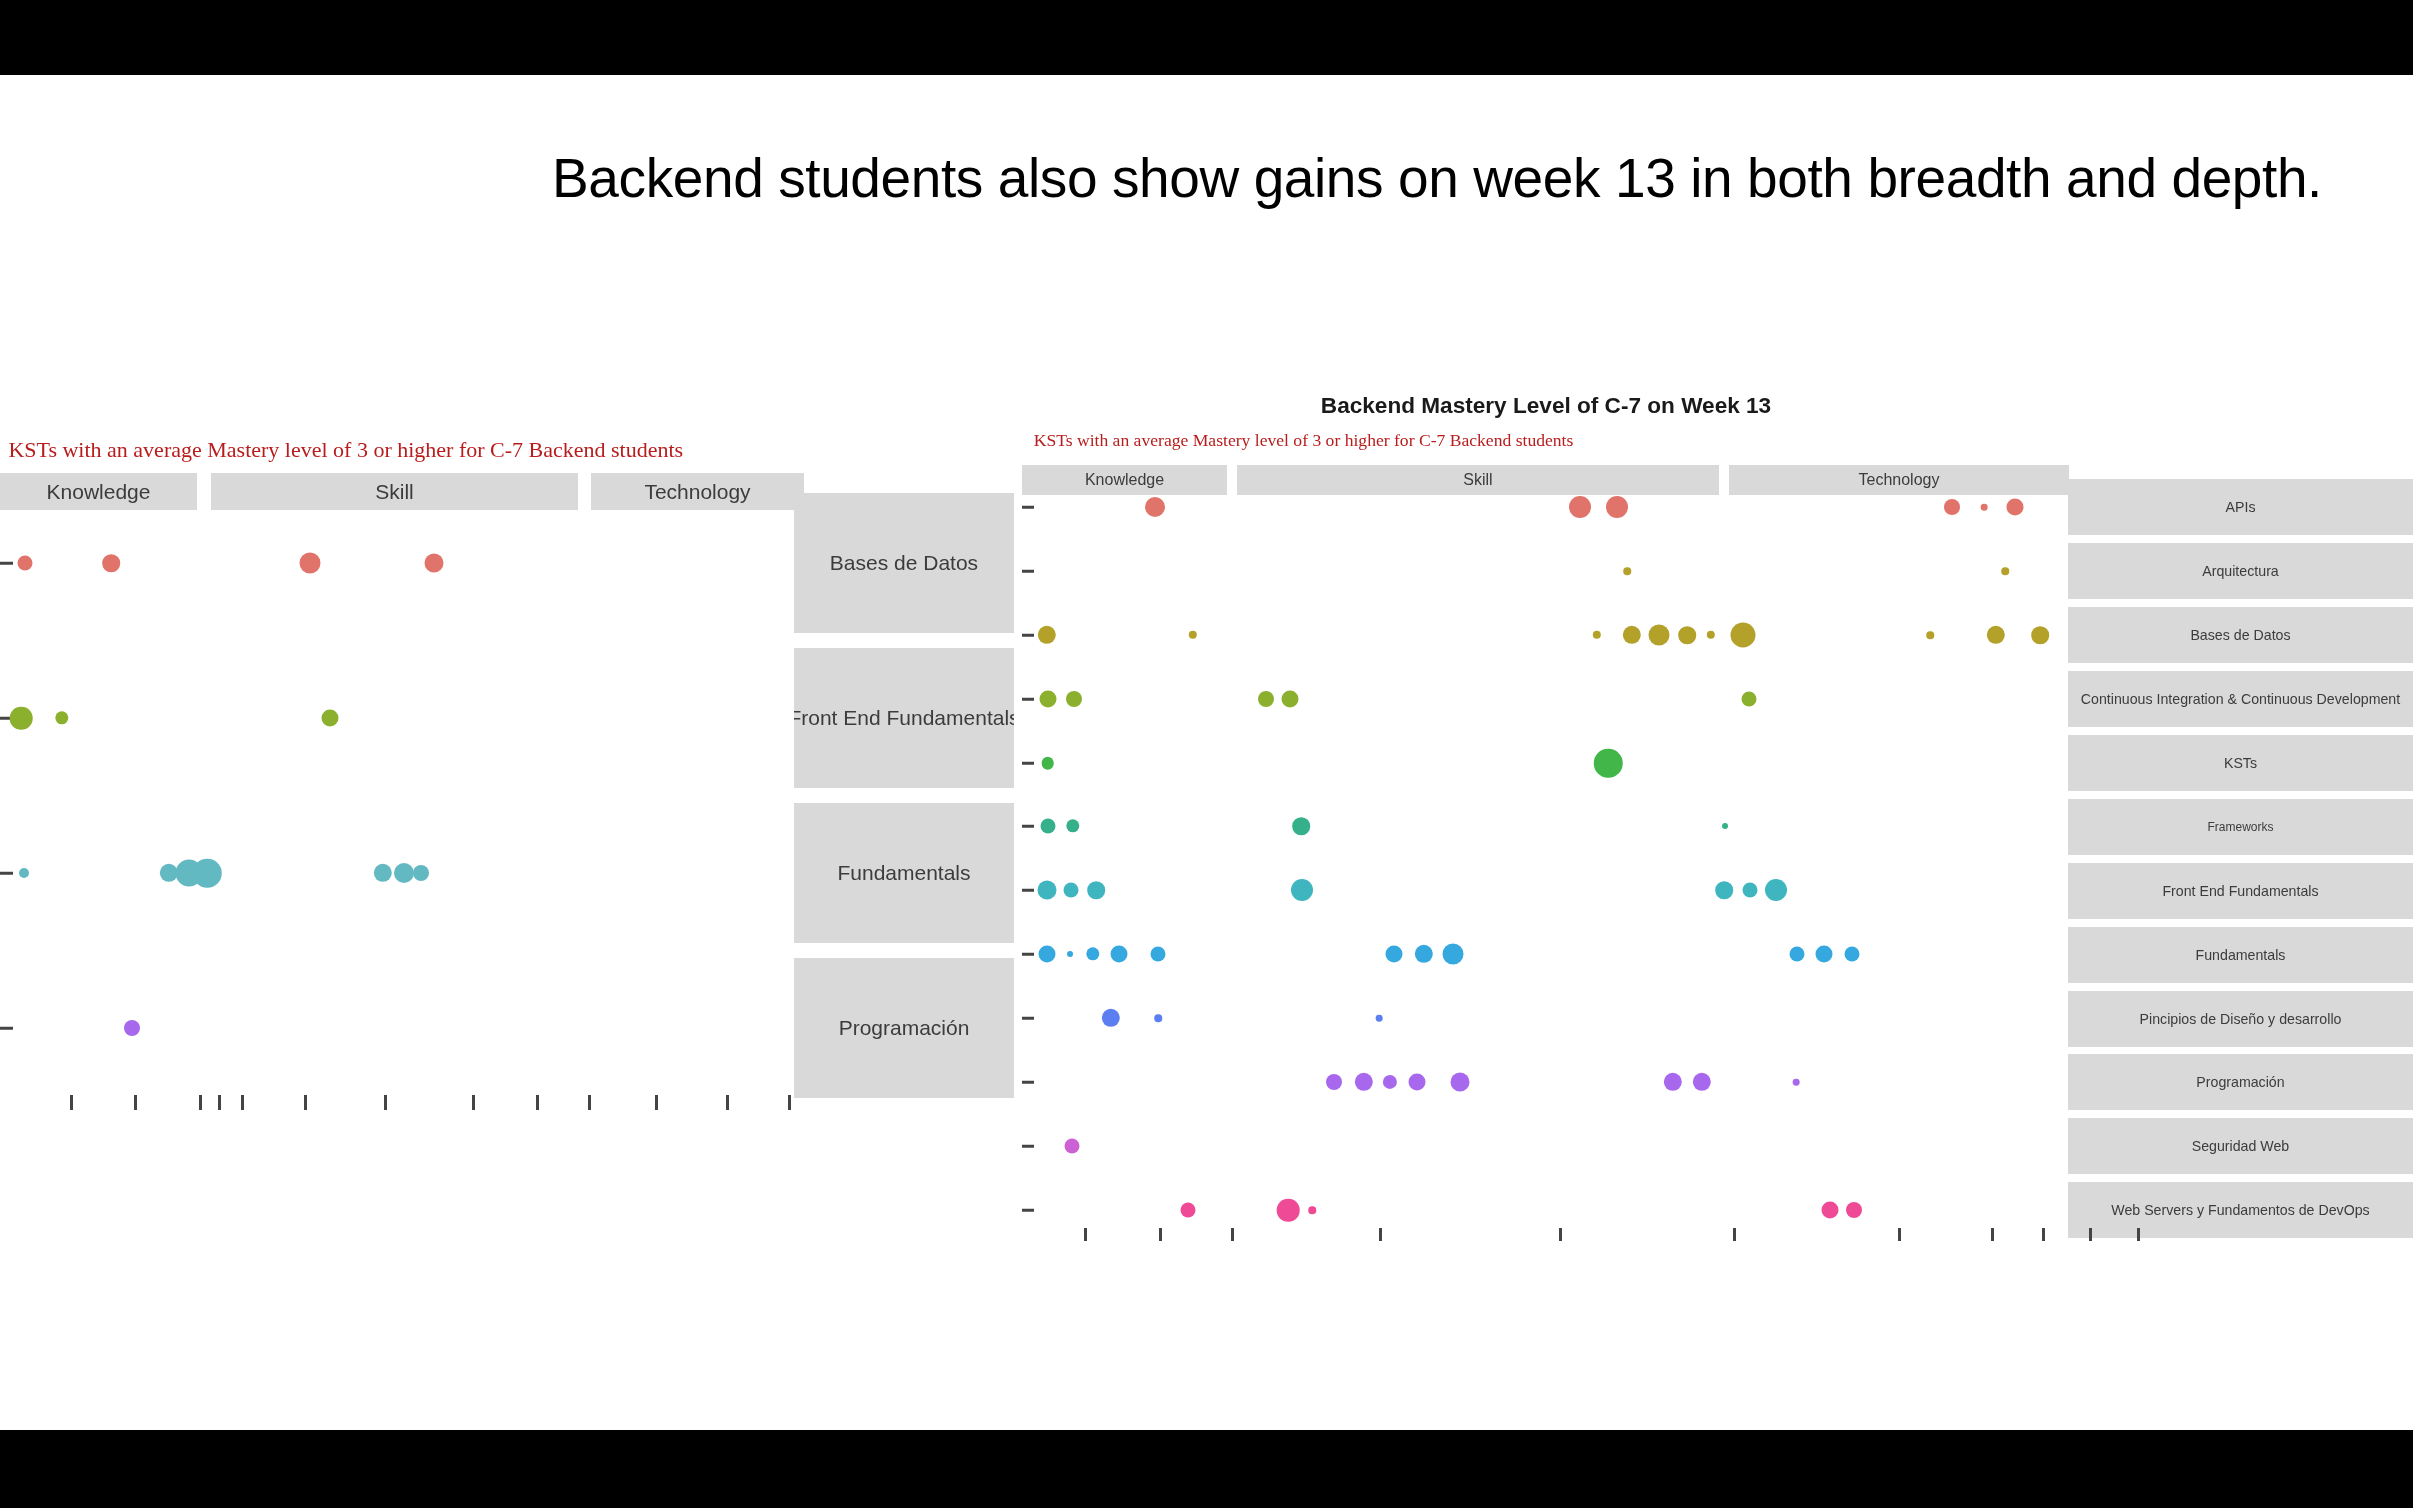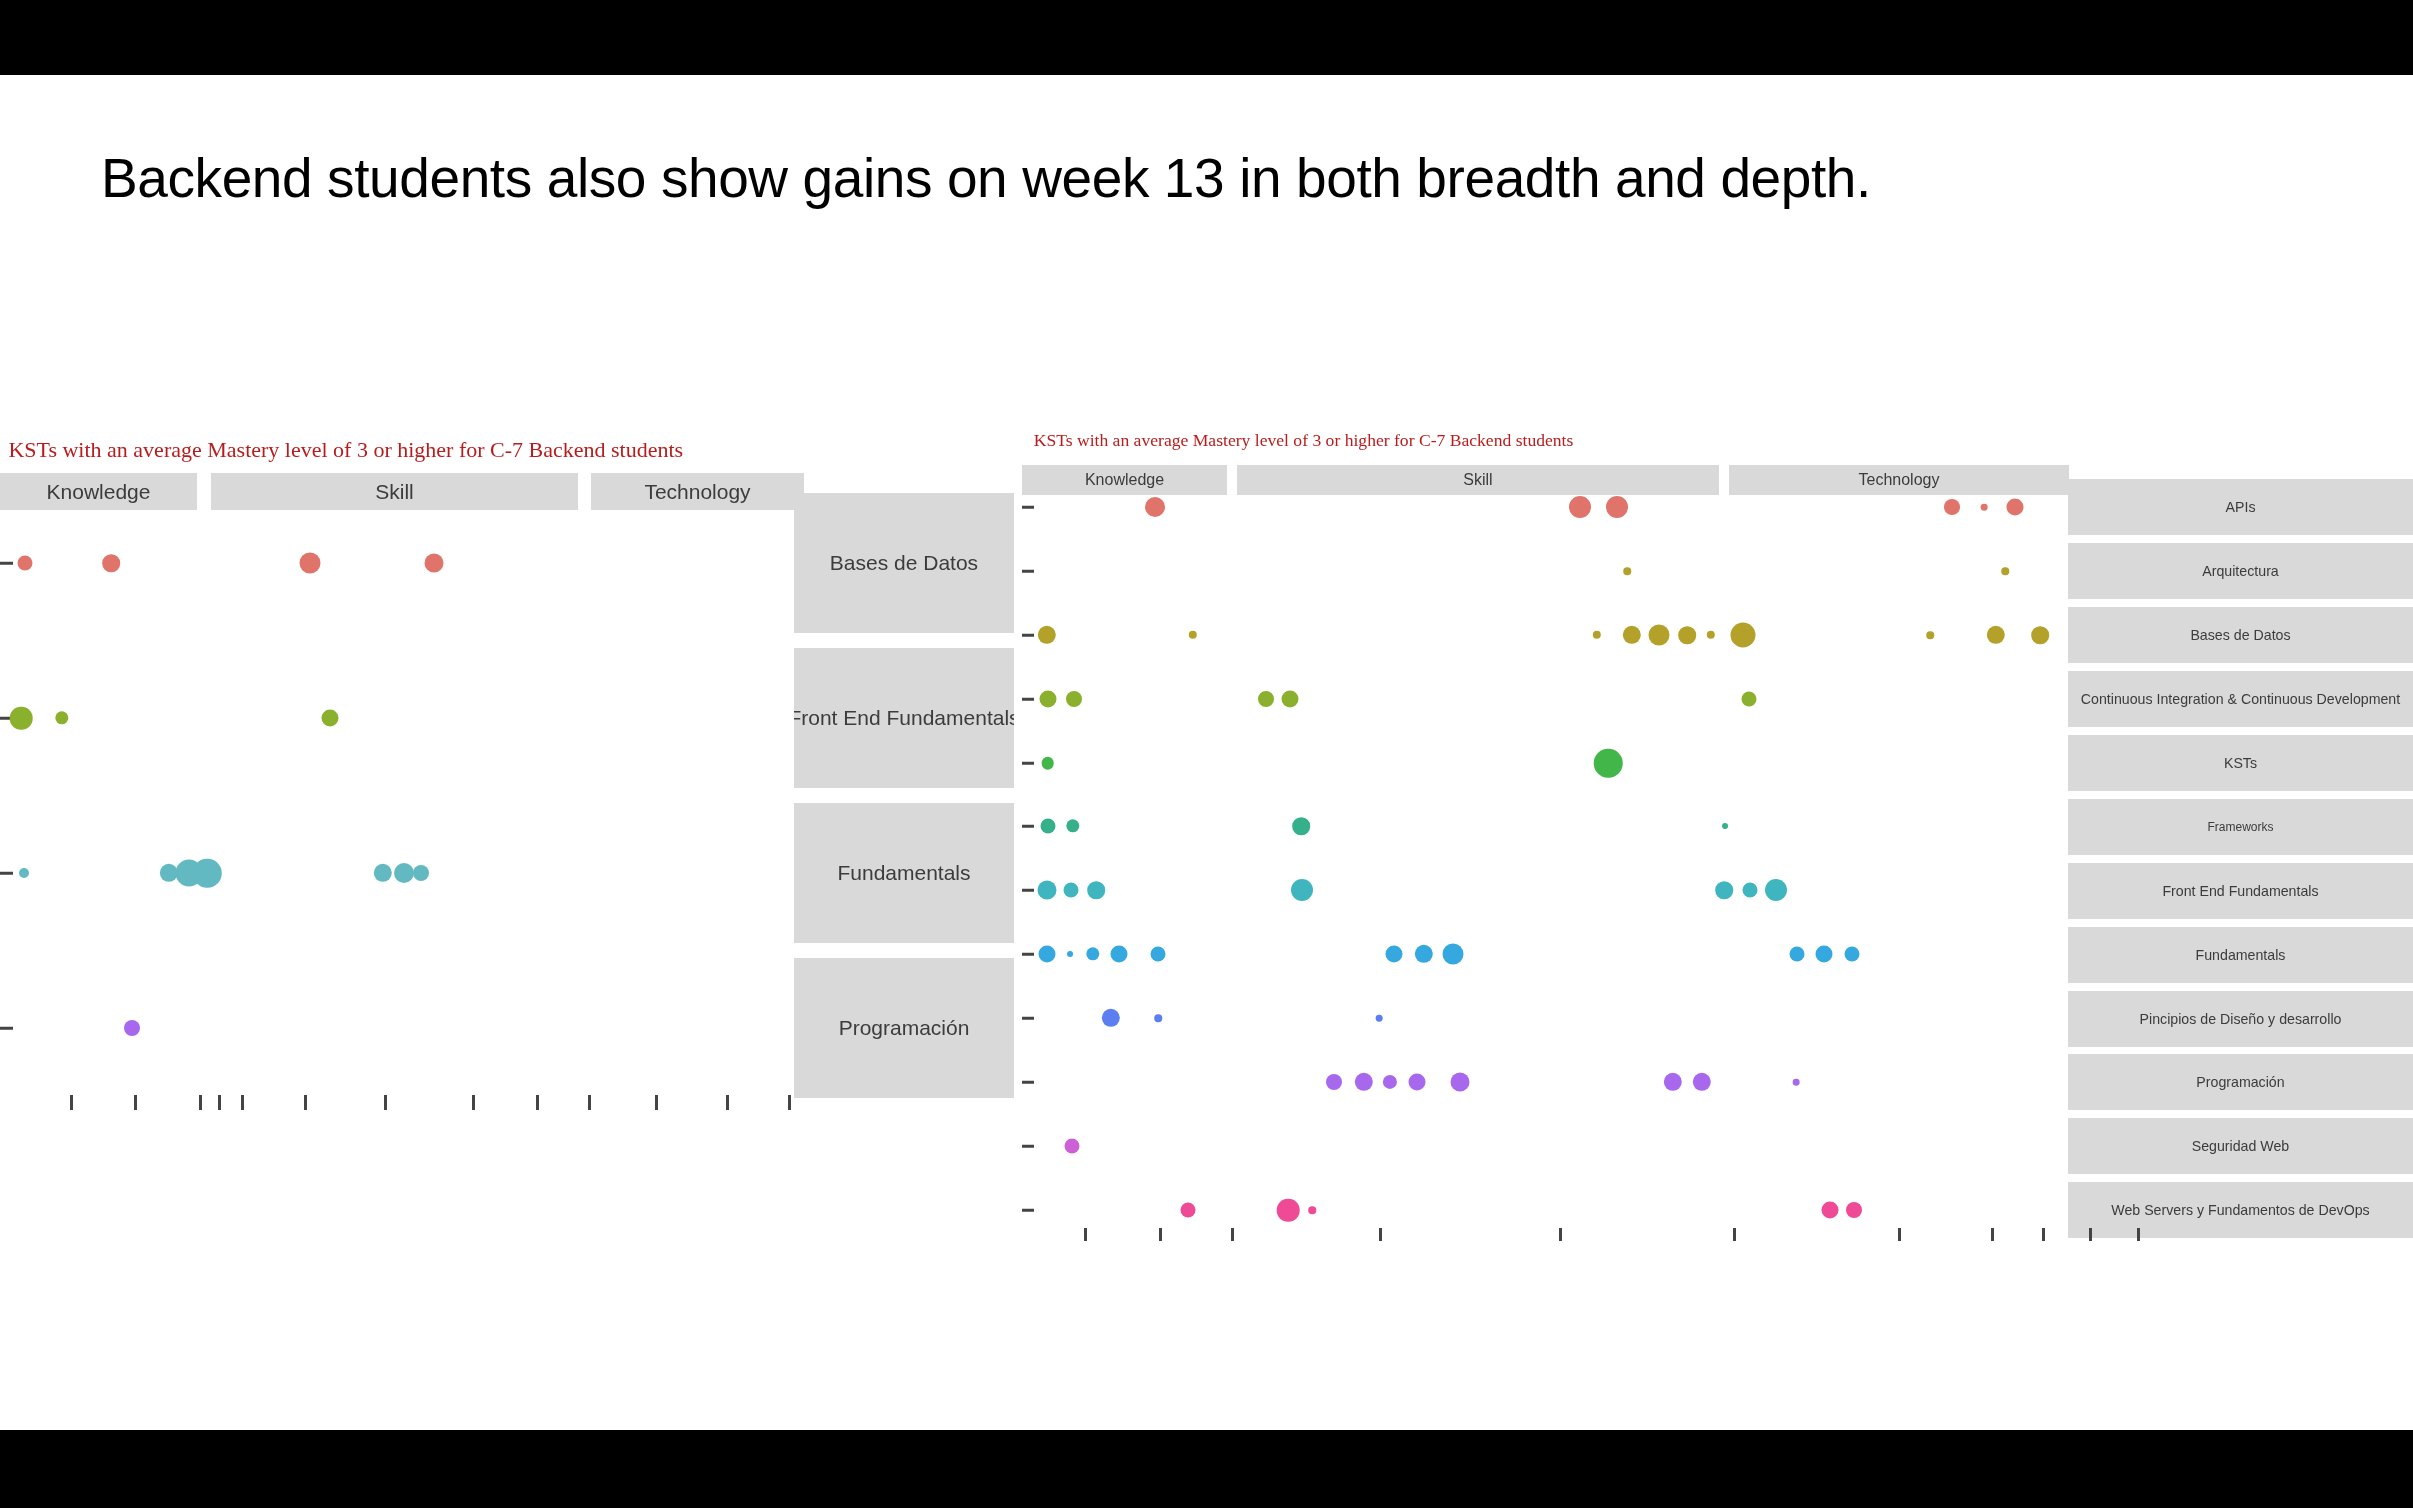--- a/index.html
+++ b/index.html
@@ -1,20 +1,20 @@
 <!DOCTYPE html>
 <html style="font-size:13.4px"><head>
 <meta charset="utf-8">
 <style>
   html,body{margin:0;padding:0;background:#000;}
   body{width:2413px;height:1508px;font-family:"Liberation Sans",sans-serif;overflow:hidden;}
   #slide{position:absolute;left:0;top:75px;width:2413px;height:1355px;background:#ffffff;}
 
   #deck-title{position:absolute;left:101px;top:71px;width:2221px;
-    font-size:55px;font-weight:400;color:#000;white-space:nowrap;letter-spacing:-0.4px;}
+    font-size:55px;font-weight:400;color:#000;white-space:nowrap;letter-spacing:-0.4px;text-align:right;}
 
   .panel{position:absolute;}
 
   
   .chart-title{position:absolute;text-align:center;font-weight:bold;color:#1a1a1a;white-space:nowrap;}
   .chart-sub{position:absolute;color:#b91c1c;white-space:nowrap;font-family:Liberation Serif, serif;}
   .colhead{position:absolute;background:#d9d9d9;color:#3c3c3c;
     display:flex;align-items:center;justify-content:center;white-space:nowrap;}
   .rowlabel{position:absolute;background:#d9d9d9;color:#3c3c3c;
     display:flex;align-items:center;justify-content:center;white-space:nowrap;overflow:hidden;}
@@ -77,20 +77,21 @@
         <div class="xtick" style="left: 536px; top: 610px; height: 15px;"></div>
         <div class="xtick" style="left: 588px; top: 610px; height: 15px;"></div>
         <div class="xtick" style="left: 655px; top: 610px; height: 15px;"></div>
         <div class="xtick" style="left: 726px; top: 610px; height: 15px;"></div>
         <div class="xtick" style="left: 788px; top: 610px; height: 15px;"></div>
       </div>
   </div>
 
   <div class="panel" id="panel-week13" style="left:1022px;top:251px;width:1391px;height:939px;">
 
+    <div class="chart-title" style="left:0px;top:67px;width:1048px;font-size:22.6px;">Backend Mastery Level of C-7 on Week 13</div>
 
     <div class="chart-sub" style="left:11.7px;top:104px;font-size:17.6px;">KSTs with an average Mastery level of 3 or higher for C-7 Backend  students</div>
 
     <div id="w13-colheads">
         <div class="colhead" style="left: 0px; width: 205px; top: 139px; height: 30px; font-size: 16px;">Knowledge</div>
         <div class="colhead" style="left: 215px; width: 482px; top: 139px; height: 30px; font-size: 16px;">Skill</div>
         <div class="colhead" style="left: 707px; width: 340px; top: 139px; height: 30px; font-size: 16px;">Technology</div>
       </div>
     <div id="w13-rowlabels">
         <div class="rowlabel" style="left: 1046px; width: 345px; top: 153px; height: 56px; font-size: 14.2px;">APIs</div>

